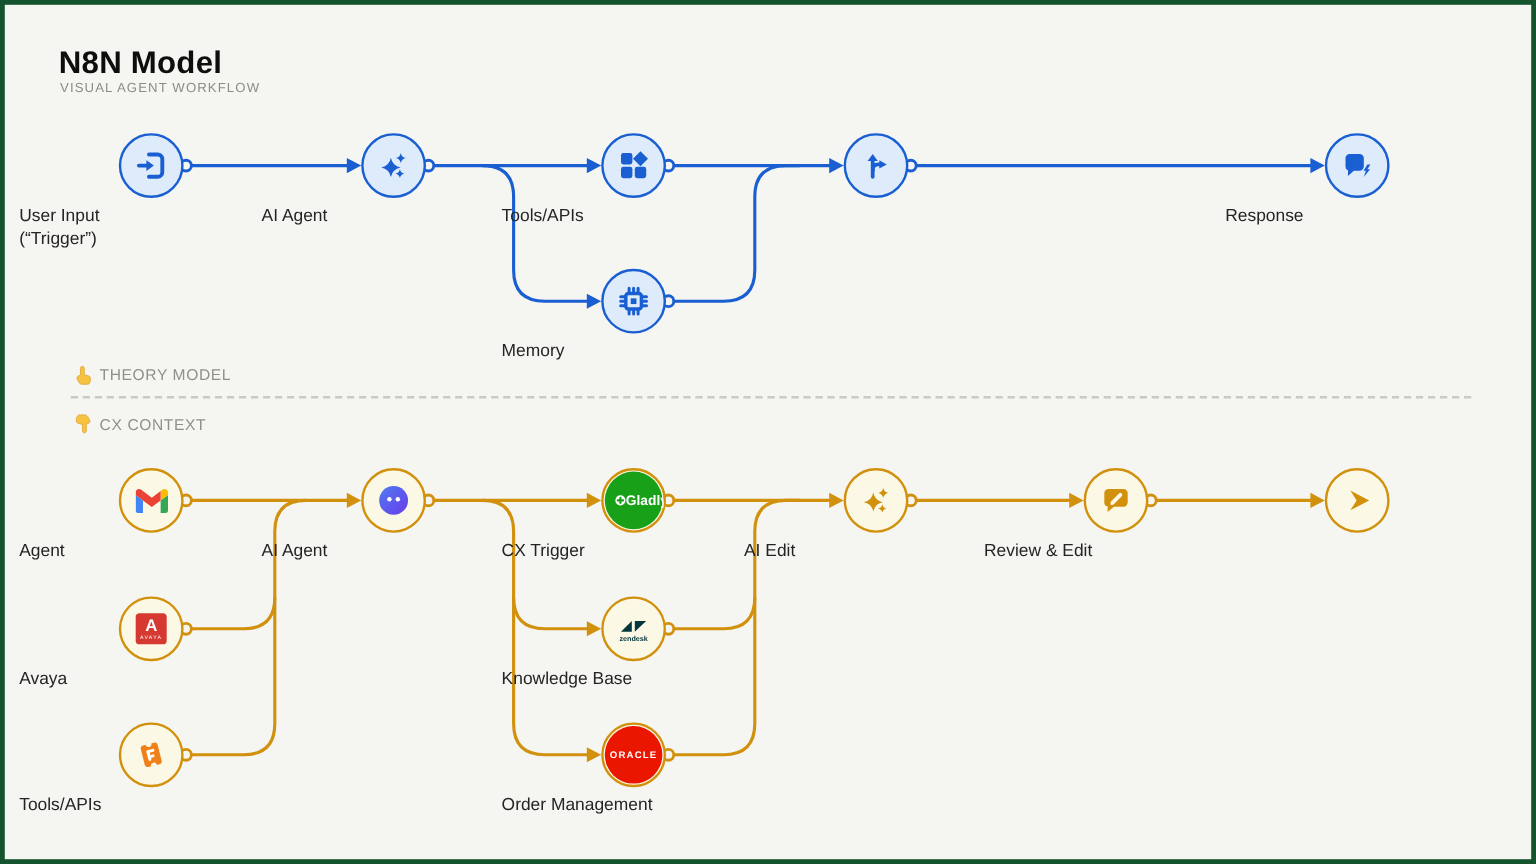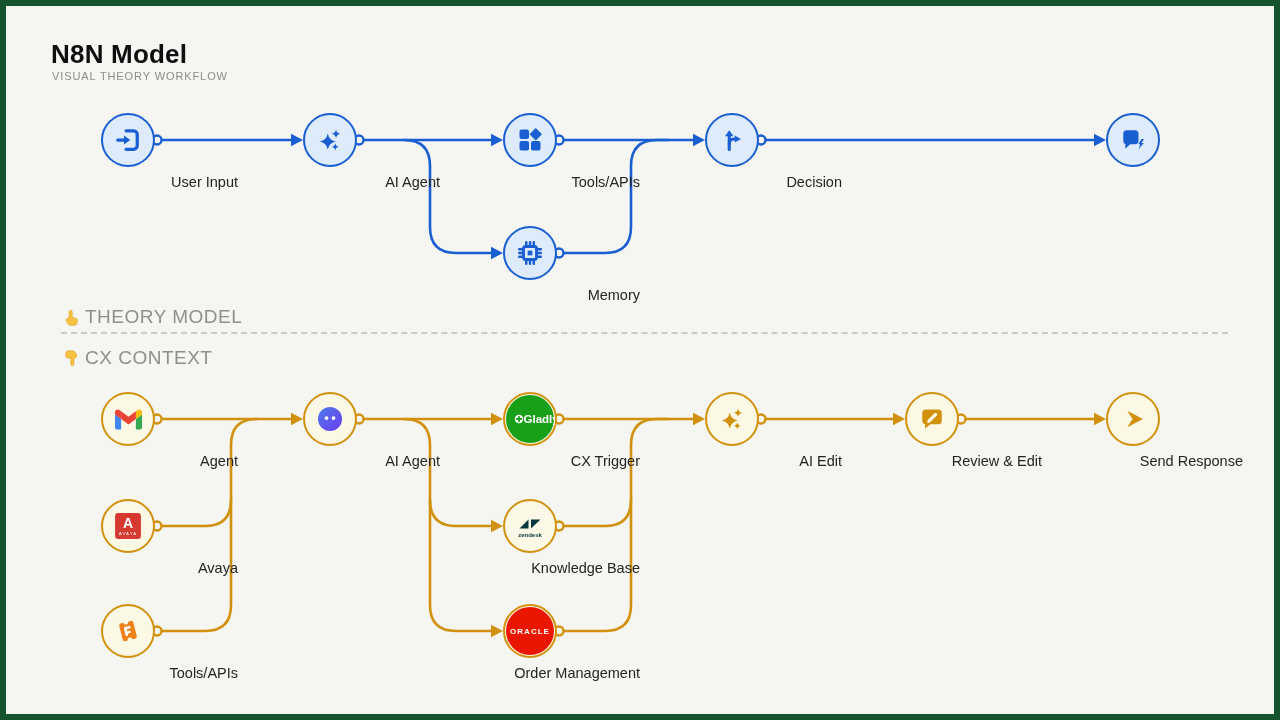--- a/index.html
+++ b/index.html
@@ -1,57 +1,57 @@
 <!DOCTYPE html>
 <html><head>
 <meta charset="utf-8">
 <style>
   html,body{margin:0;padding:0;background:#e9e9e7;}
   .canvas{
     position:relative;width:1280px;height:720px;box-sizing:border-box;
-    background:#F5F5F2;border:6px solid #14532d;overflow:hidden;
+    background:#F5F5F2;border:4px solid #14532d;overflow:hidden;
     font-family:"Liberation Sans",sans-serif;
   }
   .title{
     position:absolute;left:45px;top:33px;font-size:26px;font-weight:700;
     color:#0E0E0E;letter-spacing:.2px;margin:0;
   }
   .subtitle{
     position:absolute;left:46px;top:64px;font-size:11px;font-weight:500;
     color:#8C8C89;letter-spacing:.9px;
   }
   .edges{position:absolute;left:0;top:0;pointer-events:none;}
   .node{
     position:absolute;width:54px;height:54px;border-radius:50%;
     display:flex;align-items:center;justify-content:center;box-sizing:border-box;
     cursor:pointer;
   }
   .node.blue{border:2.5px solid #1A5FD2;background:#DDEBFB;}
   .node.gold{border:2.5px solid #D2910D;background:#FCF8E6;}
   .label{
-    position:absolute;width:220px;text-align:right;font-size:14.5px;
+    position:absolute;width:220px;text-align:left;font-size:14.5px;
     color:#242424;line-height:19px;
   }
   .section-label{
     position:absolute;display:flex;align-items:center;gap:5px;
-    font-size:19px;color:#8F8F8C;letter-spacing:.5px;font-weight:500;
+    font-size:13px;color:#8F8F8C;letter-spacing:.5px;font-weight:500;
   }
   .divider{
     position:absolute;left:55px;top:326px;width:1167px;height:0;
     border-top:2px dashed #C9C9C5;
   }
   svg text{font-family:"Liberation Sans",sans-serif;}
 </style>
 </head>
 <body>
 
 <div class="canvas">
 
   <h1 class="title">N8N Model</h1>
-  <div class="subtitle">VISUAL THEORY WORKFLOW</div>
+  <div class="subtitle">VISUAL AGENT WORKFLOW</div>
 
   <svg class="edges" width="1280" height="720">
     <g stroke="#1A5FD2" stroke-width="2.6" fill="none" stroke-linecap="round">
       <path d="M155 134 H287"></path>
       <path d="M357 134 H487"></path>
       <path d="M398 134 Q424 134 424 160 V221 Q424 247 450 247 H487"></path>
       <path d="M557 134 H687"></path>
       <path d="M557 247 H599 Q625 247 625 221 V160 Q625 134 651 134 H662"></path>
       <path d="M759 134 H1088"></path>
     </g>
@@ -107,20 +107,21 @@
 
   <div class="node blue" style="left:95px;top:107px">
     <svg width="30" height="30" viewBox="0 0 24 24">
       <path d="M10.5 4.6 H16.4 A3 3 0 0 1 19.4 7.6 V16.4 A3 3 0 0 1 16.4 19.4 H10.5" fill="none" stroke="#1A5FD2" stroke-width="2.6" stroke-linecap="round"></path>
       <path d="M3.8 12 H9.4" stroke="#1A5FD2" stroke-width="2.6" stroke-linecap="round"></path>
       <polygon points="13.8,12 8.8,8.4 8.8,15.6" fill="#1A5FD2"></polygon>
     </svg>
   </div>
   <div class="label" style="left:12px;top:167px">
     <div>User Input</div>
+    <div>(“Trigger”)</div>
   </div>
 
   <div class="node blue" style="left:297px;top:107px">
     <svg width="30" height="30" viewBox="0 0 24 24" fill="#1A5FD2">
       <path d="M10.2 6.8 Q11.2 12.2 16.6 13.2 Q11.2 14.2 10.2 19.6 Q9.2 14.2 3.8 13.2 Q9.2 12.2 10.2 6.8 Z"></path>
       <path d="M16.8 3.6 Q17.3 6.5 20.2 7 Q17.3 7.5 16.8 10.4 Q16.3 7.5 13.4 7 Q16.3 6.5 16.8 3.6 Z"></path>
       <path d="M16.2 14.5 Q16.6 16.9 19.1 17.4 Q16.6 17.9 16.2 20.3 Q15.8 17.9 13.3 17.4 Q15.8 16.9 16.2 14.5 Z"></path>
     </svg>
   </div>
   <div class="label" style="left:214px;top:167px">AI Agent</div>
@@ -145,28 +146,28 @@
   <div class="label" style="left:414px;top:280px">Memory</div>
 
   <div class="node blue" style="left:699px;top:107px">
     <svg width="30" height="30" viewBox="0 0 24 24">
       <path d="M9.8 19.5 V8.5" stroke="#1A5FD2" stroke-width="2.5" stroke-linecap="round" fill="none"></path>
       <polygon points="9.8,4.2 6.4,9 13.2,9" fill="#1A5FD2"></polygon>
       <path d="M9.8 15.2 Q9.8 11.2 13.6 11.2 H14.4" stroke="#1A5FD2" stroke-width="2.5" fill="none" stroke-linecap="round"></path>
       <polygon points="19.2,11.2 14.2,8.4 14.2,14" fill="#1A5FD2"></polygon>
     </svg>
   </div>
-  <div class="label" style="left:616px;top:167px">Decision</div>
 
   <div class="node blue" style="left:1100px;top:107px">
     <svg width="30" height="30" viewBox="0 0 24 24" fill="#1A5FD2">
       <path d="M4.2 7 A2.8 2.8 0 0 1 7 4.2 H13.6 A2.8 2.8 0 0 1 16.4 7 V12.6 A2.8 2.8 0 0 1 13.6 15.4 H9.8 L5.8 19 L5.9 15.3 A2.8 2.8 0 0 1 4.2 12.6 Z"></path>
       <path d="M18.8 11.2 L16.2 15.4 H17.8 L16.4 19.6 L20.6 14.4 H18.8 L20.8 11.2 Z"></path>
     </svg>
   </div>
+  <div class="label" style="left:1017px;top:167px">Response</div>
 
   <div class="section-label" style="left:57px;top:300px">
     <svg width="17" height="17" viewBox="0 0 16 16">
       <path d="M7.2 1.2c.9 0 1.5.7 1.5 1.6v5l3.4.9c1 .3 1.7 1.3 1.5 2.3l-.4 2.4c-.2 1.1-1.1 1.9-2.2 1.9H7c-1 0-1.9-.5-2.4-1.4l-1.5-2.7c-.5-.9-.1-2.1.9-2.5l1.7-.7V2.8c0-.9.6-1.6 1.5-1.6z" fill="#F5C242" stroke="#DFA32B" stroke-width=".6"></path>
     </svg>
     <span>THEORY MODEL</span>
   </div>
   <div class="divider"></div>
   <div class="section-label" style="left:57px;top:341px">
     <svg width="17" height="17" viewBox="0 0 16 16">
@@ -269,15 +270,14 @@
       <polygon points="8.2,15.2 9.2,12.9 10.6,14.3" fill="#FCF8E6"></polygon>
     </svg>
   </div>
   <div class="label" style="left:816px;top:446px">Review &amp; Edit</div>
 
   <div class="node gold" style="left:1100px;top:386px">
     <svg width="30" height="30" viewBox="0 0 24 24">
       <polygon points="7.4,5.4 20,12 7.4,18.6 11.6,12" fill="#D2910D"></polygon>
     </svg>
   </div>
-  <div class="label" style="left:1017px;top:446px">Send Response</div>
 
 </div>
 
 </body></html>

